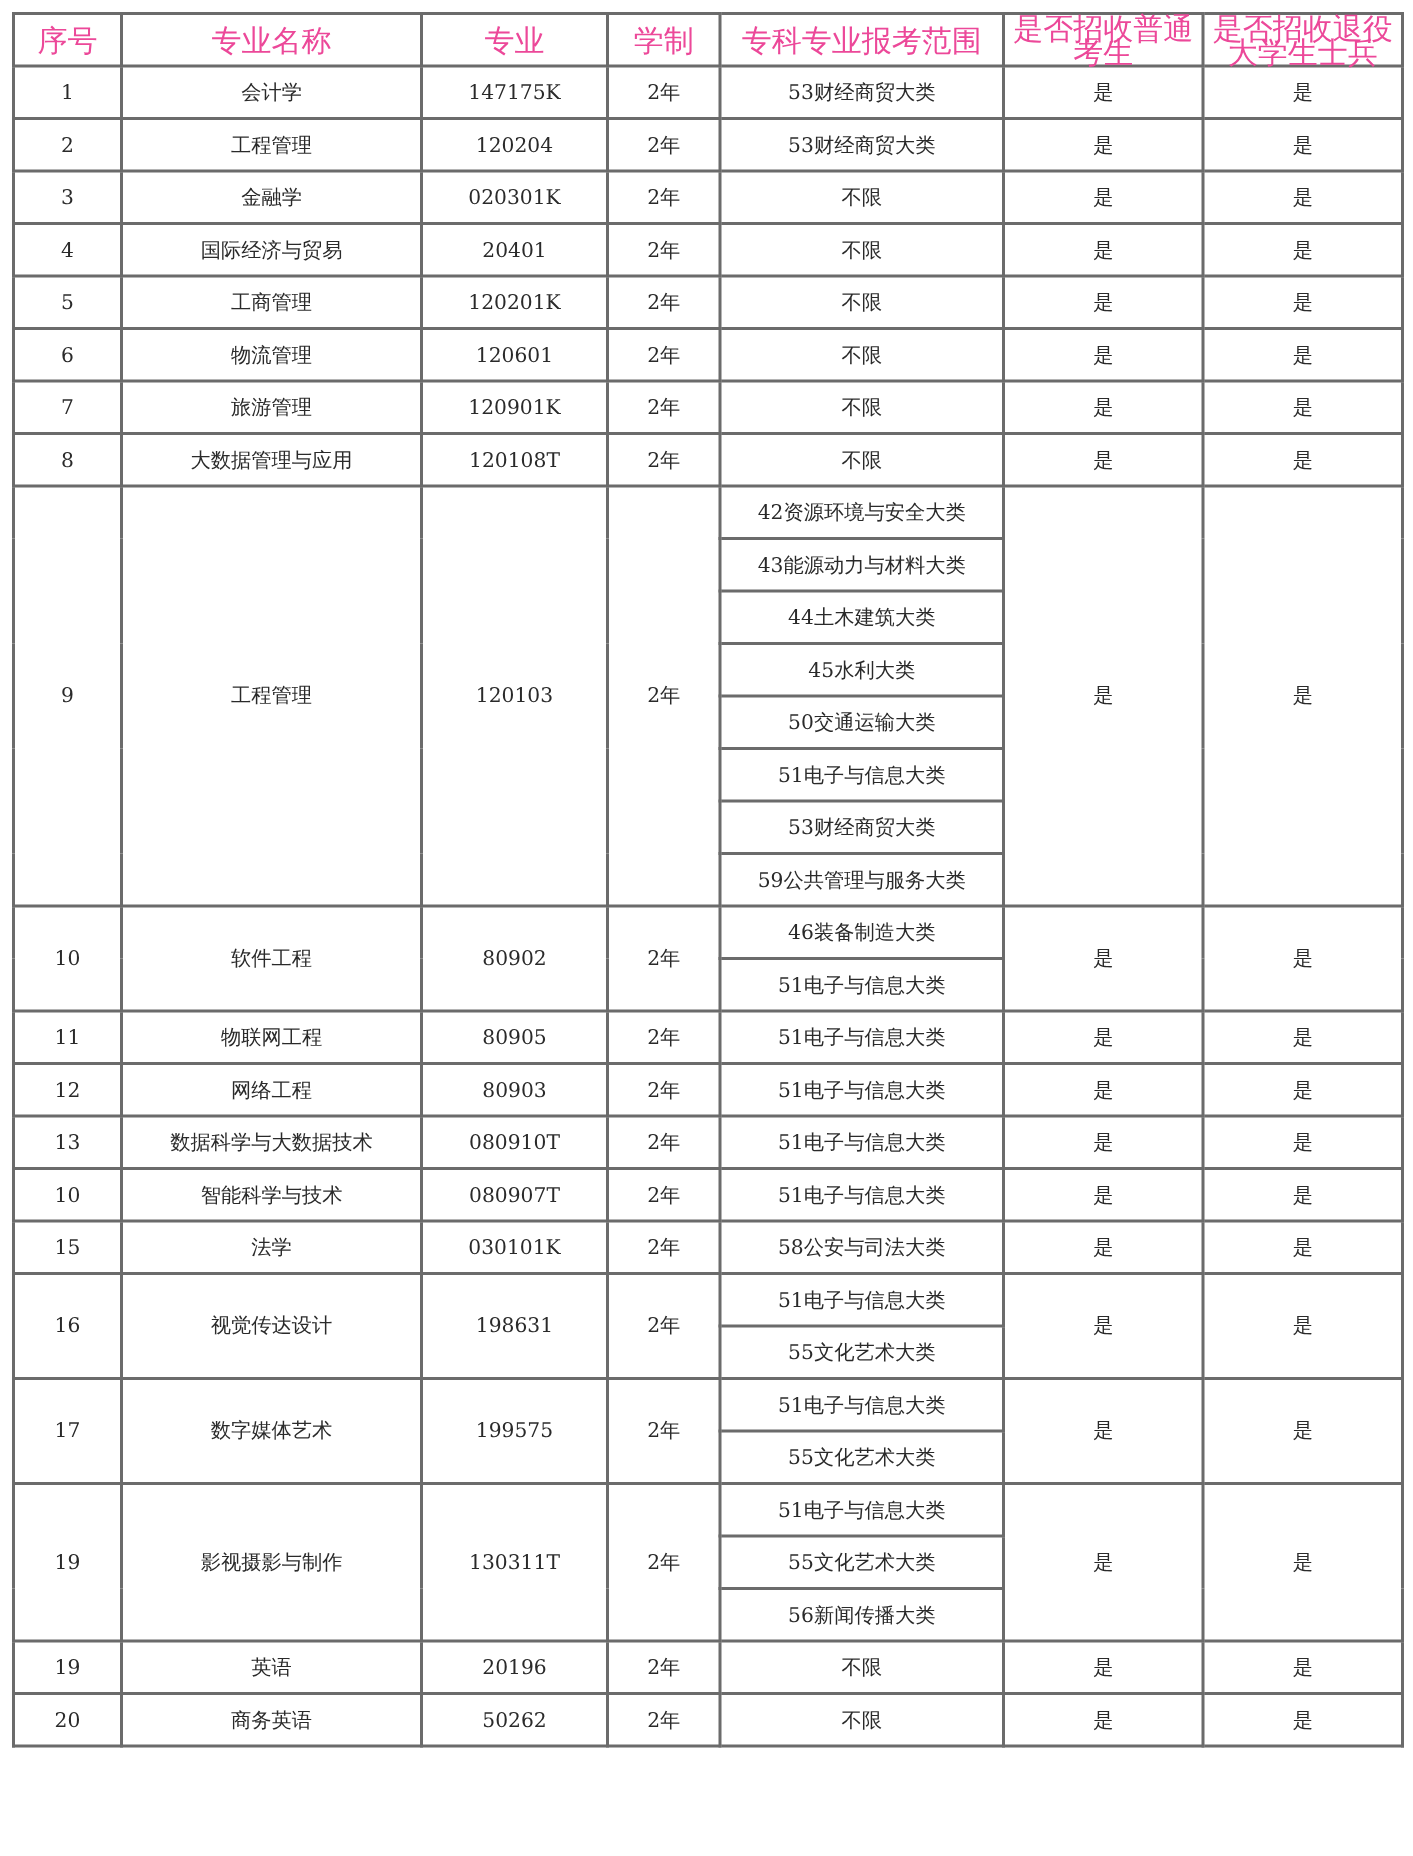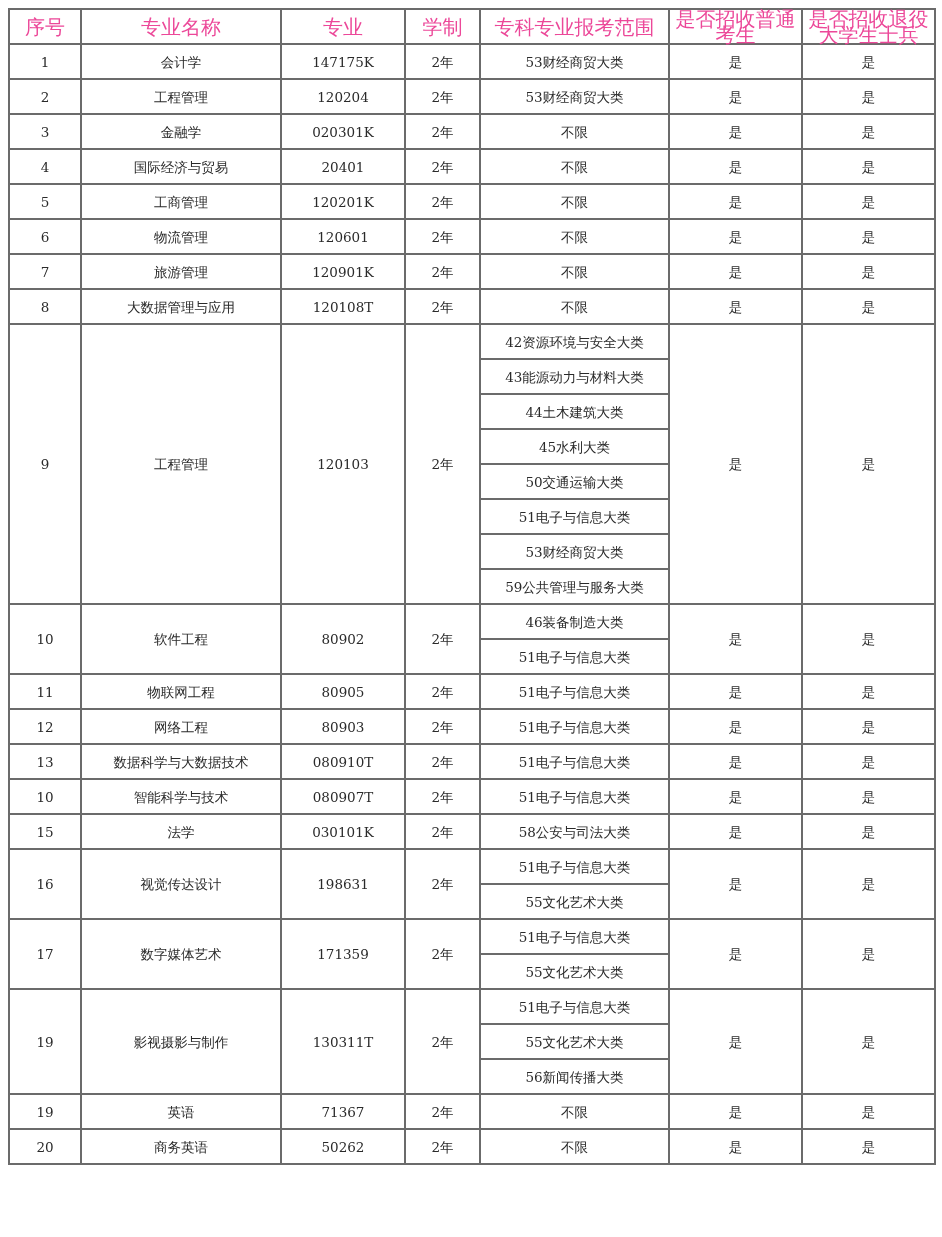--- a/index.html
+++ b/index.html
@@ -204,21 +204,21 @@
         <td>51电子与信息大类</td>
         <td rowspan="2">是</td>
         <td rowspan="2">是</td>
       </tr>
       <tr>
         <td>55文化艺术大类</td>
       </tr>
       <tr>
         <td rowspan="2">17</td>
         <td rowspan="2">数字媒体艺术</td>
-        <td rowspan="2">171359</td>
+        <td rowspan="2">199575</td>
         <td rowspan="2">2年</td>
         <td>51电子与信息大类</td>
         <td rowspan="2">是</td>
         <td rowspan="2">是</td>
       </tr>
       <tr>
         <td>55文化艺术大类</td>
       </tr>
       <tr>
         <td rowspan="3">19</td>
@@ -231,21 +231,21 @@
       </tr>
       <tr>
         <td>55文化艺术大类</td>
       </tr>
       <tr>
         <td>56新闻传播大类</td>
       </tr>
       <tr>
         <td>19</td>
         <td>英语</td>
-        <td>71367</td>
+        <td>20196</td>
         <td>2年</td>
         <td>不限</td>
         <td>是</td>
         <td>是</td>
       </tr>
       <tr>
         <td>20</td>
         <td>商务英语</td>
         <td>50262</td>
         <td>2年</td>

